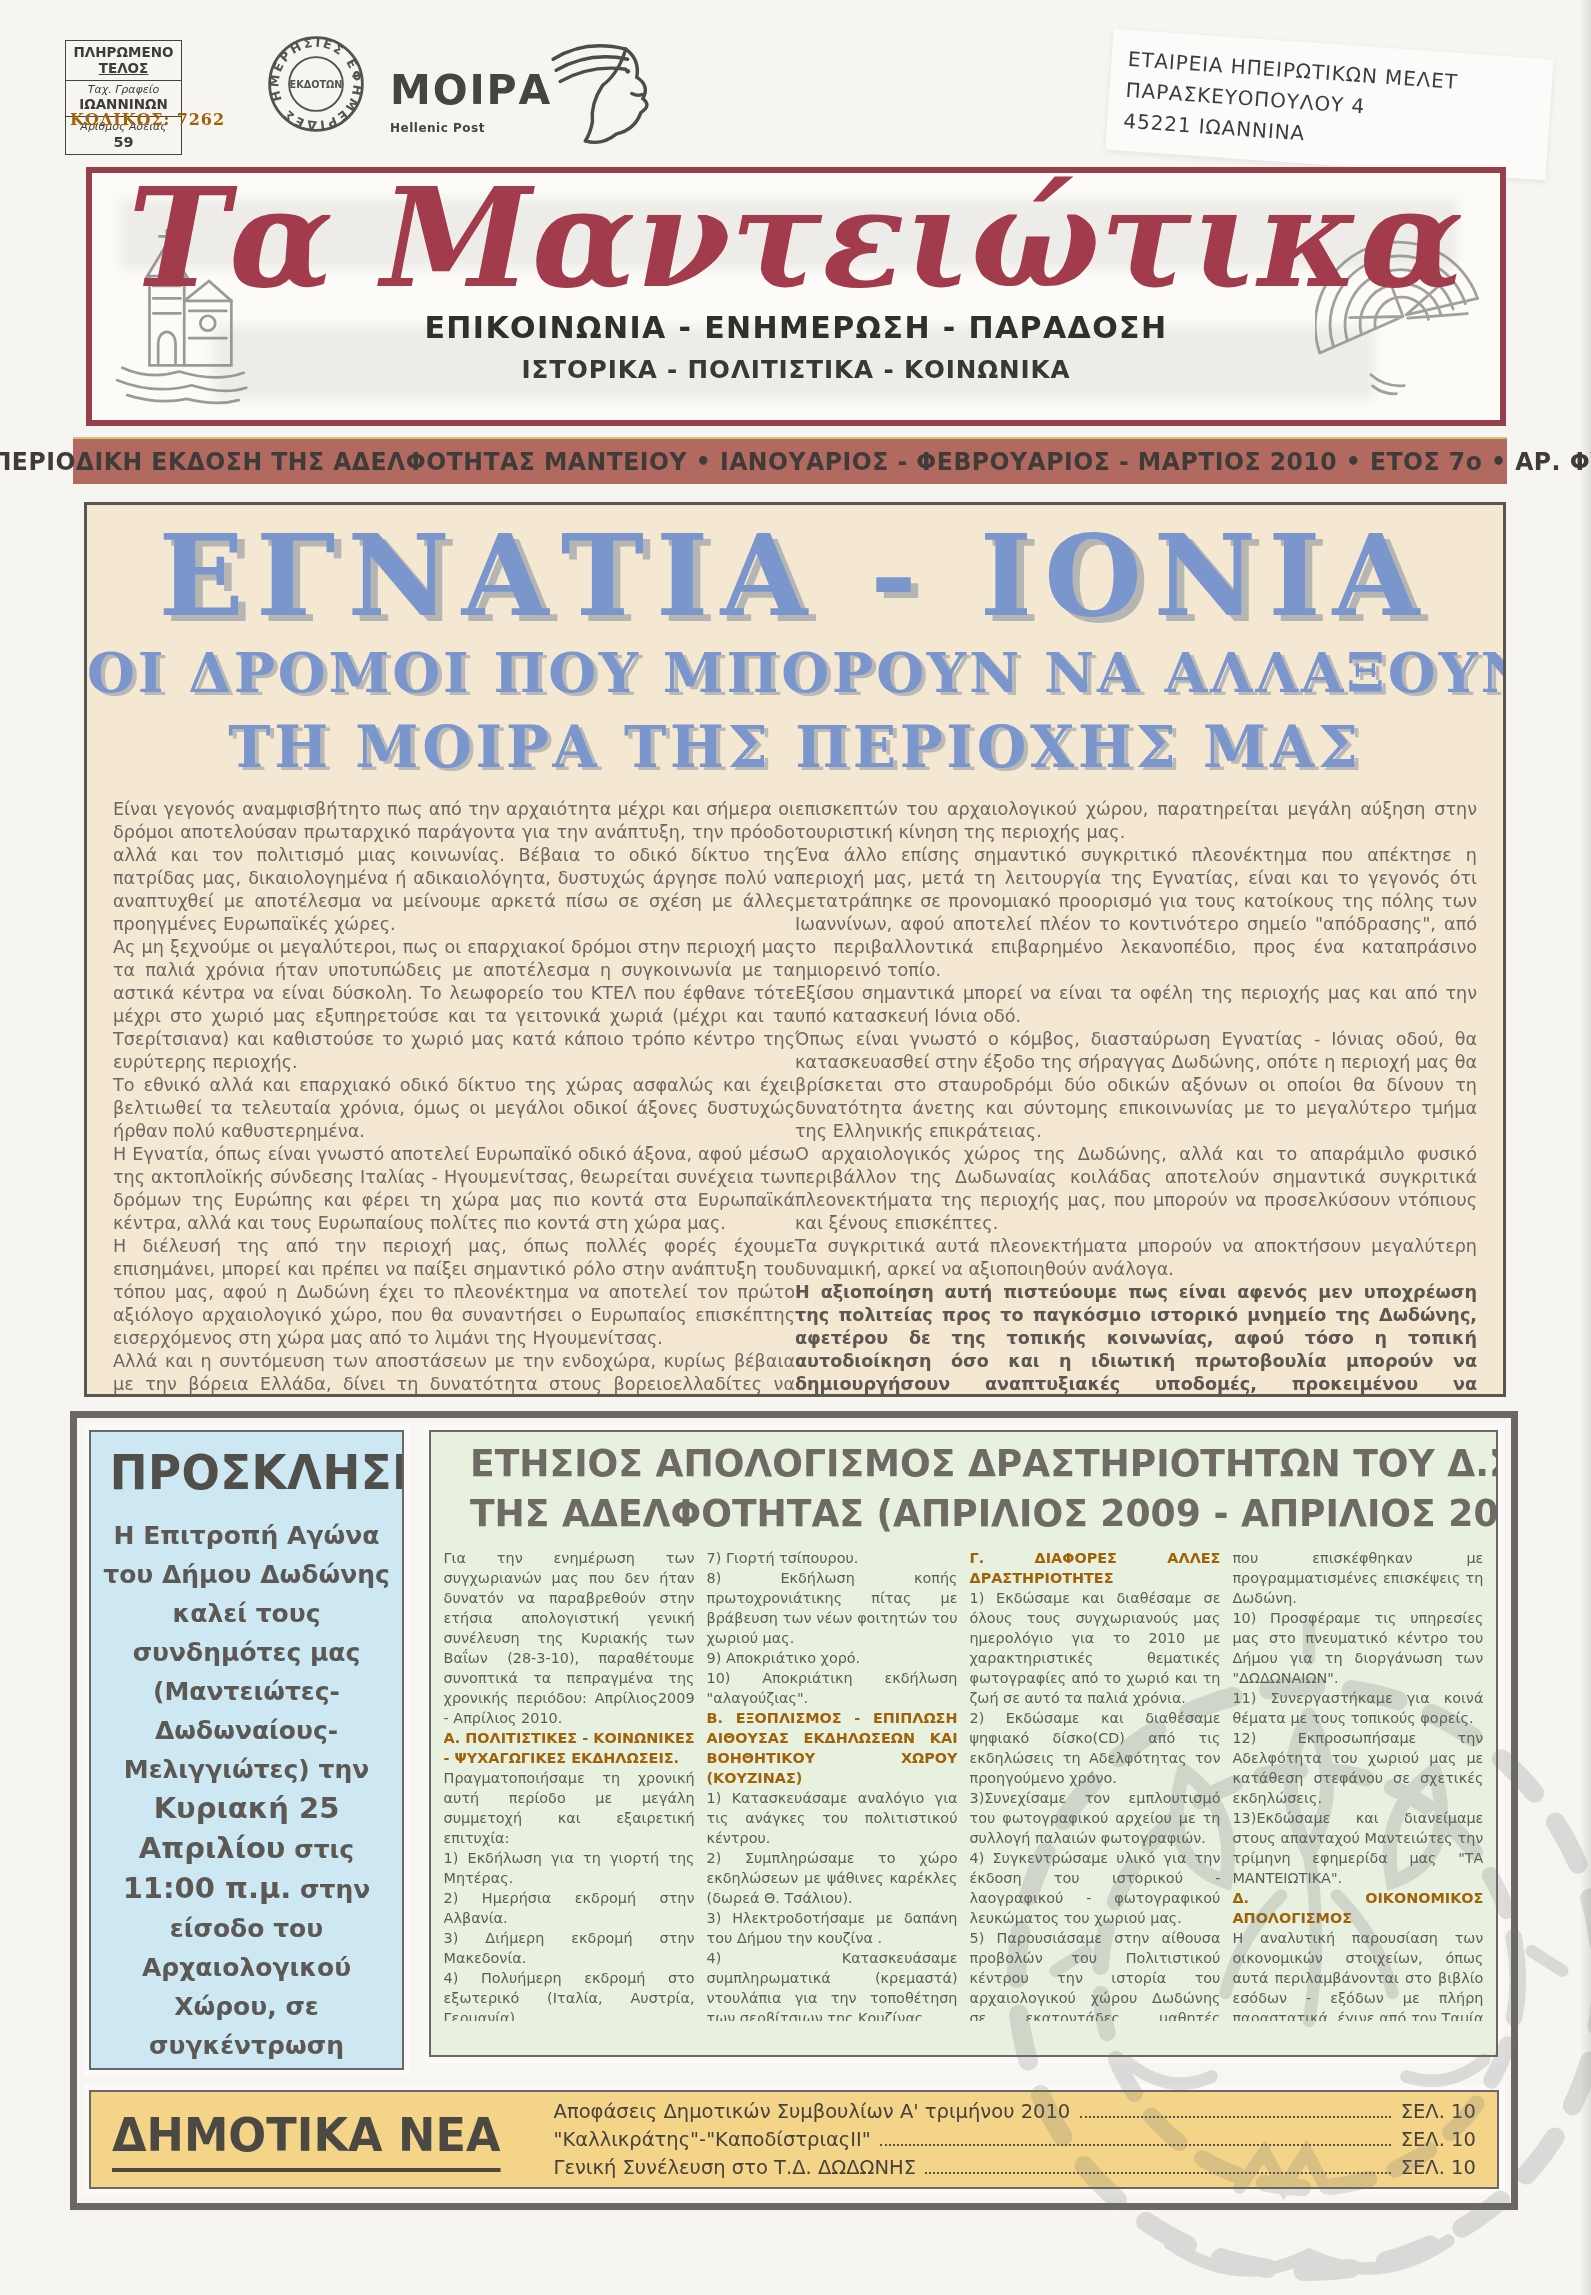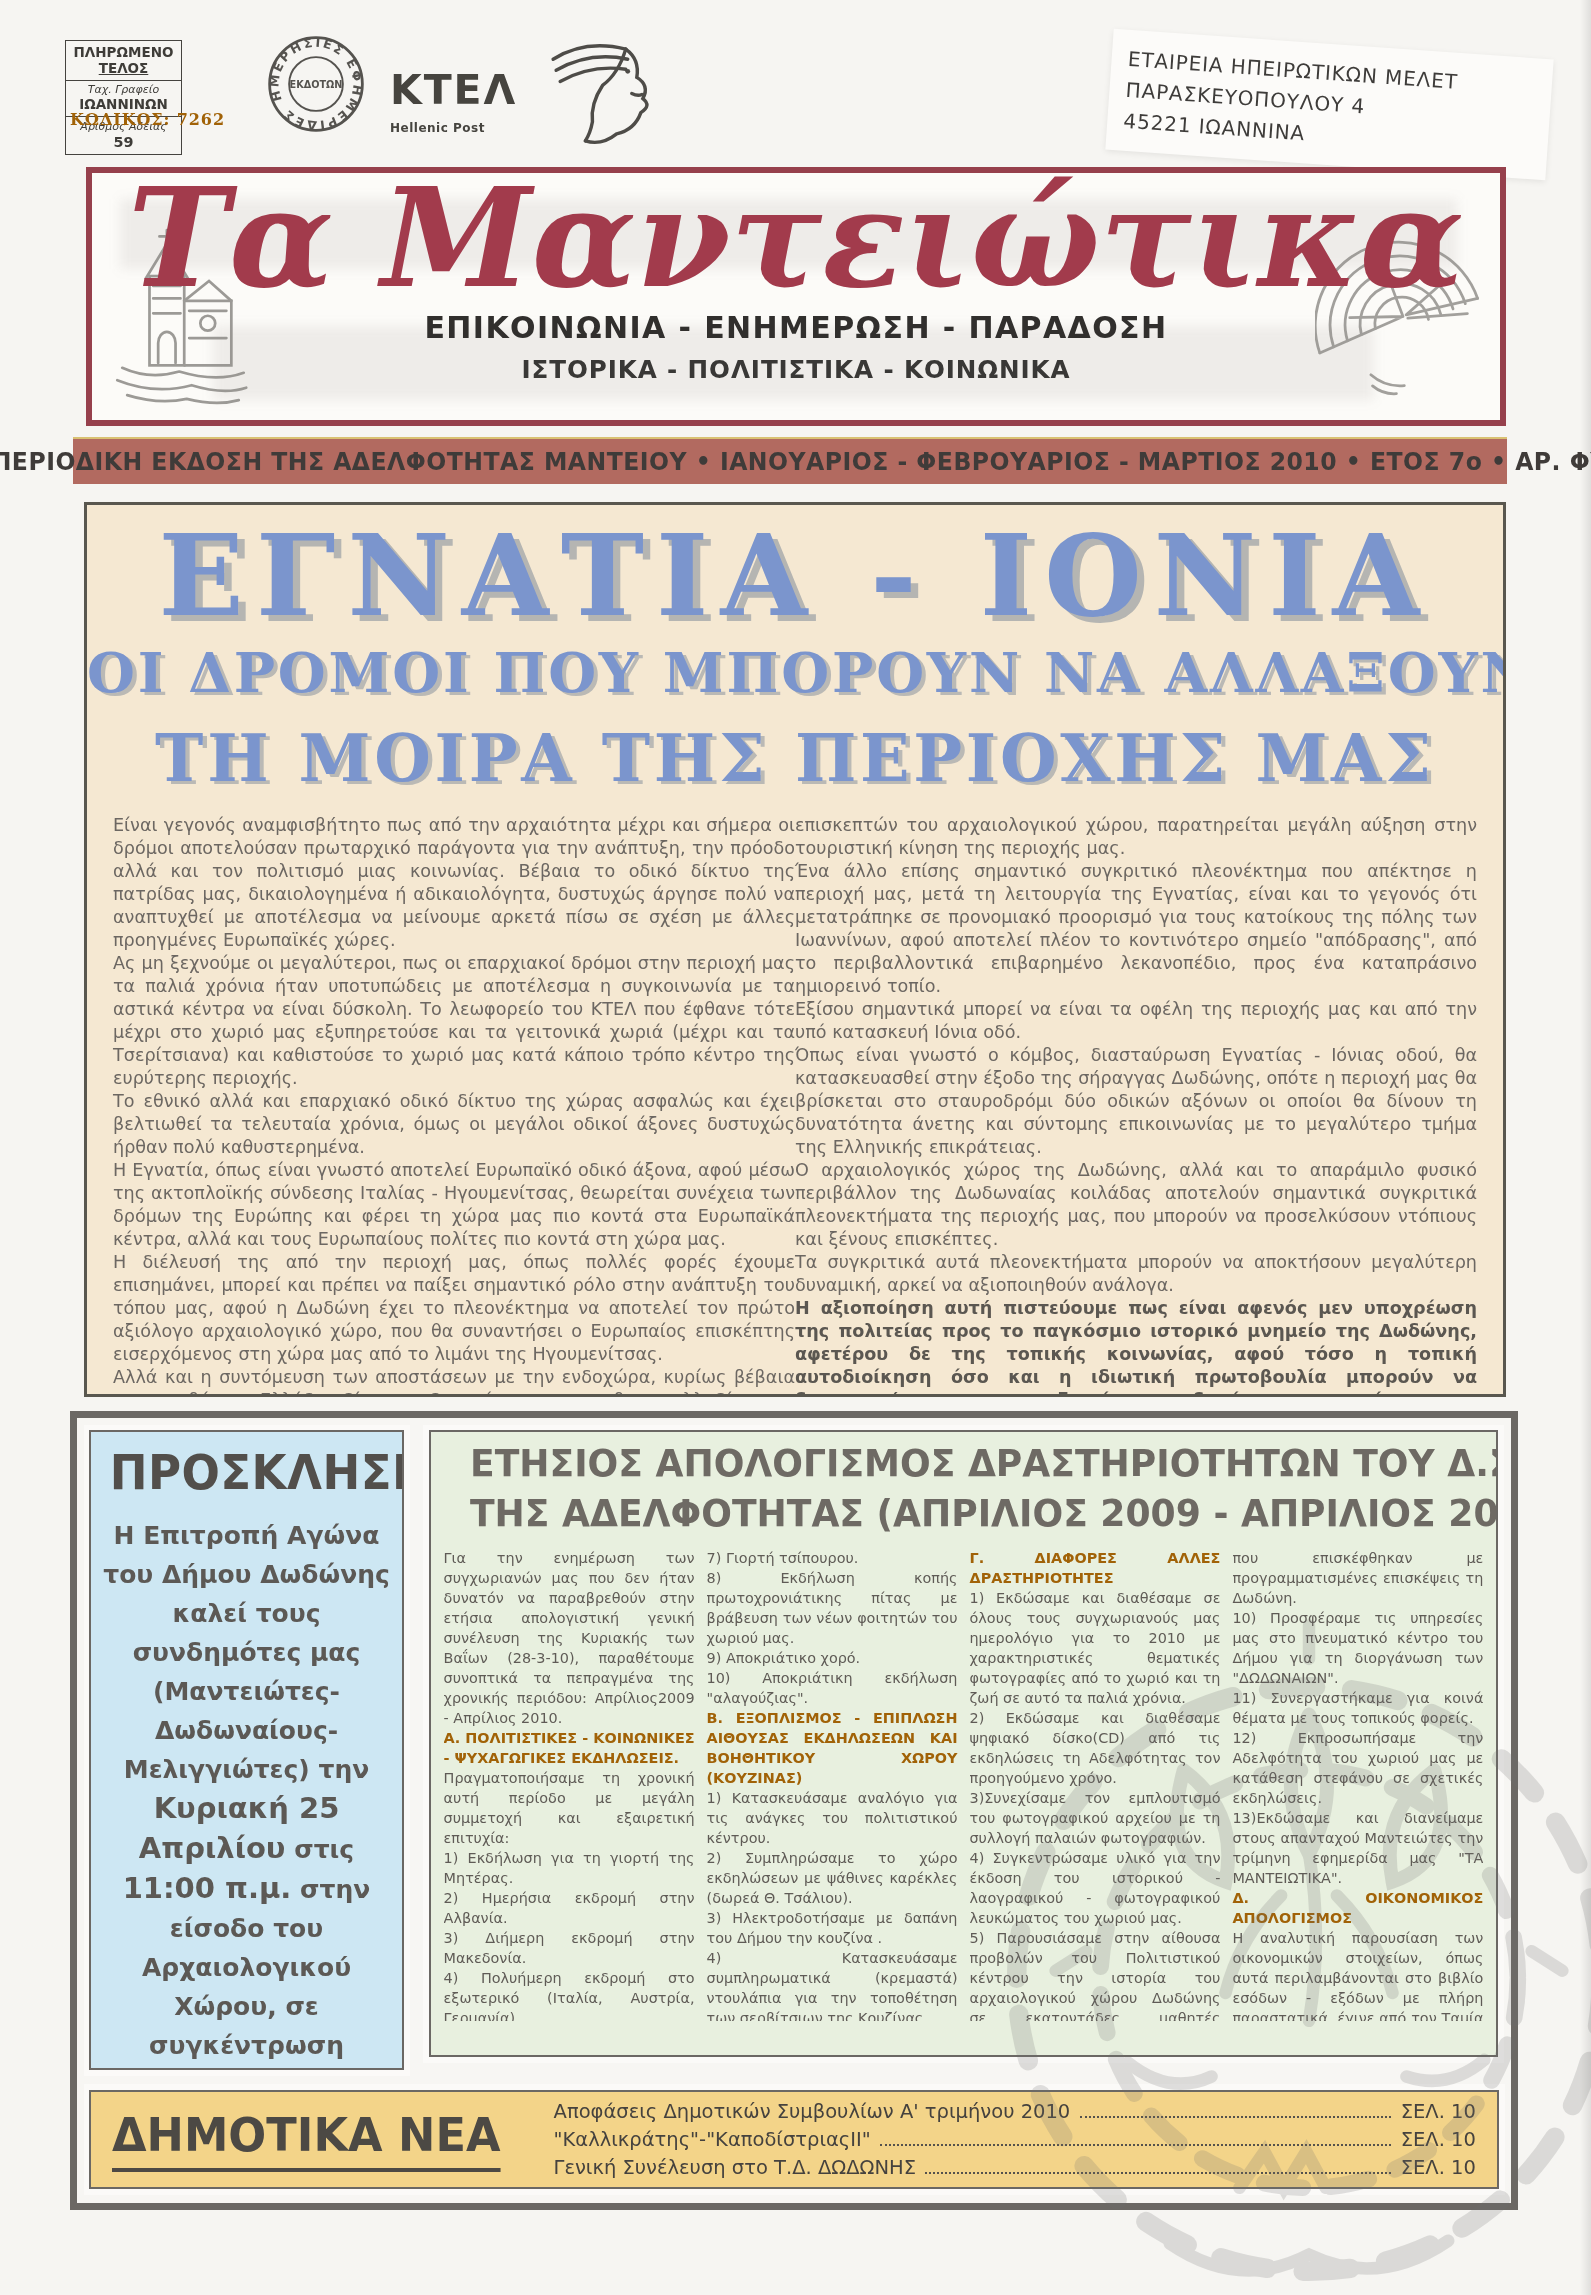--- a/index.html
+++ b/index.html
@@ -53,21 +53,21 @@
            background:#b26a60; border-top:2.3px solid #d9c172; display:flex; align-items:center; justify-content:center;}
   .banner span{ white-space:nowrap; font-size:24px; font-weight:bold; color:#3f3b39; transform:scaleX(0.98); letter-spacing:0.5px;}
 
   
   .article{ position:absolute; left:84px; top:502px; width:1422px; height:895px;
             background:#f5e8d2; border:3.2px solid #59574f; overflow:hidden;}
   .hl{ text-align:center; font-family:"DejaVu Serif","Liberation Serif",serif; font-weight:bold; color:#7b95cd;}
   .hl1{ margin-top:14px; font-size:112px; line-height:1.02; letter-spacing:12px;
         text-shadow:7.4px 5.6px 0 rgba(128,138,152,0.55);}
   .hl2{ margin-top:6.5px; font-size:55px; letter-spacing:2.8px; text-shadow:4.2px 3.2px 0 rgba(128,138,152,0.5); white-space:nowrap;}
-  .hl3{ margin-top:15px; font-size:65px; letter-spacing:3.7px; text-shadow:4.2px 3.2px 0 rgba(128,138,152,0.5);}
+  .hl3{ margin-top:8px; font-size:57px; letter-spacing:3.7px; text-shadow:4.2px 3.2px 0 rgba(128,138,152,0.5);}
   .cols{ display:flex; padding:18.6px 26px 0 26px;}
   .col{ flex:1; font-size:17.6px; line-height:23px; color:#6c6762; text-align:justify;}
   .col p{ margin:0; }
   .col p.b{ font-weight:bold; color:#5b5751;}
 
   
   .lower-frame{ position:absolute; left:70px; top:1411px; width:1448px; height:799px;
                 border:7.4px solid #6b6864; background:#f7f6f3;}
   .wbox{ position:absolute; background:#fbfaf8; padding:5.6px;}
   .wbox .bx{ width:100%; height:100%; border:2.3px solid #6b6864; overflow:hidden;}
@@ -127,21 +127,21 @@
         </defs>
       <g transform="rotate(-115 110 110)">
         <text font-size="27" letter-spacing="5" fill="#55534f" font-weight="bold">
           <textPath href="#rsc">ΗΜΕΡΗΣΙΕΣ ΕΦΗΜΕΡΙΔΕΣ ΠΕΡΙΟΔΙΚΑ</textPath>
         </text>
       </g>
       <text x="110" y="118" text-anchor="middle" font-size="21" fill="#55534f" font-weight="bold">ΕΚΔΟΤΩΝ</text>
     </svg>
 
     <div class="elta">
-      <div class="elta-word">ΚΤΕΛ</div>
+      <div class="elta-word">ΜΟΙΡΑ</div>
       <div class="elta-sub">Hellenic Post</div>
       <svg class="elta-horse" width="121" height="121" viewBox="0 0 120 120">
         <g fill="none" stroke="#4e4c48" stroke-width="3.4" stroke-linecap="round">
           <path d="M14 26 Q46 6 86 16"></path>
           <path d="M17 37 Q50 18 88 26"></path>
           <path d="M21 48 Q52 31 86 36"></path>
           <path d="M86 16 Q100 26 97 44 Q110 52 103 65 Q112 72 101 79 Q95 96 77 100 Q62 112 46 107"></path>
           <path d="M86 16 Q79 40 63 52 Q51 70 53 88 Q51 99 46 107"></path>
           <path d="M92 60 q6 3 10 1"></path>
           <circle cx="88" cy="38" r="2.4" fill="#4e4c48" stroke="none"></circle>

